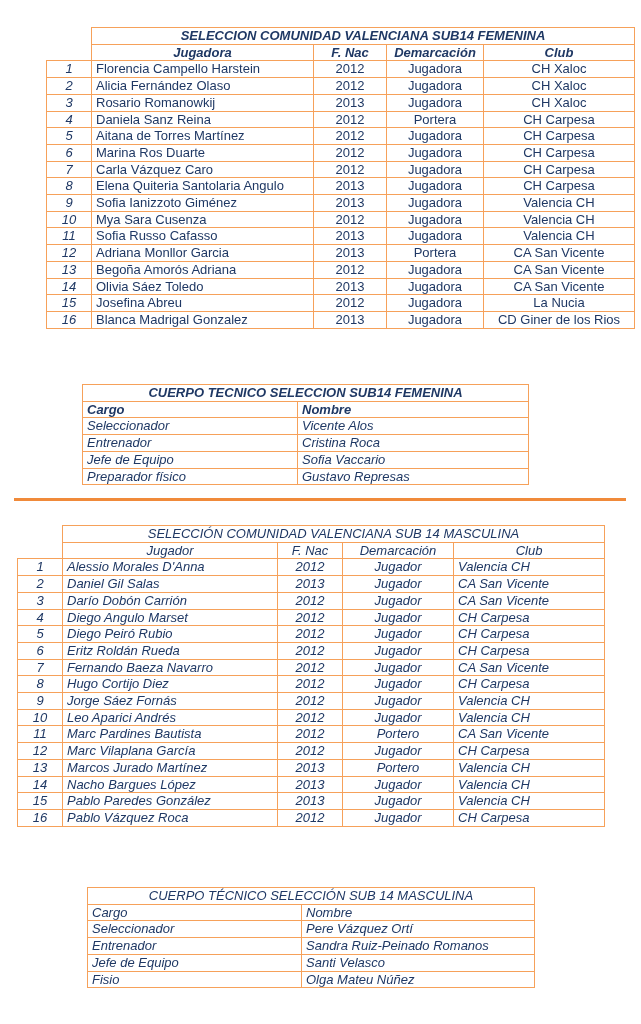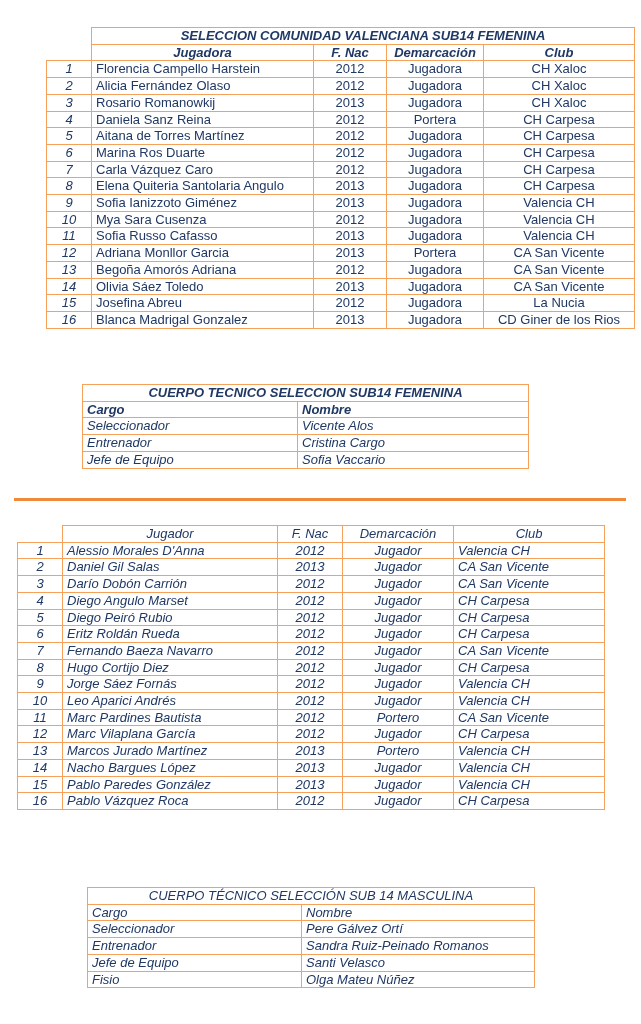--- a/index.html
+++ b/index.html
@@ -166,42 +166,50 @@
     <tr>
       <td class="left bold-i">Cargo</td>
       <td class="left bold-i">Nombre</td>
     </tr>
   <tr>
         <td class="left ital">Seleccionador</td>
         <td class="left ital">Vicente Alos</td>
       </tr>
       <tr>
         <td class="left ital">Entrenador</td>
-        <td class="left ital">Cristina Cargo</td>
+        <td class="left ital">Cristina Roca</td>
       </tr>
       <tr>
         <td class="left ital">Jefe de Equipo</td>
         <td class="left ital">Sofia Vaccario</td>
+      </tr>
+      <tr>
+        <td class="left ital">Preparador físico</td>
+        <td class="left ital">Gustavo Represas</td>
       </tr>
     </tbody>
 </table>
 
 <div class="rule"></div>
 
 <table class="t1" id="male-squad" style="left:17px; top:525px; width:587px;">
   <colgroup>
     <col style="width:45px">
       <col style="width:215px">
       <col style="width:65px">
       <col style="width:111px">
       <col style="width:151px">
   </colgroup>
   <tbody id="msq-body">
     <tr>
       <td class="noborder"></td>
+      <td colspan="4" class="center ital">SELECCIÓN COMUNIDAD VALENCIANA SUB 14 MASCULINA</td>
+    </tr>
+    <tr>
+      <td class="noborder"></td>
       <td class="center ital">Jugador</td>
       <td class="center ital">F. Nac</td>
       <td class="center ital">Demarcación</td>
       <td class="center ital">Club</td>
     </tr>
   <tr>
         <td class="center ital">1</td>
         <td class="left ital">Alessio Morales D'Anna</td>
         <td class="center ital">2012</td>
         <td class="center ital">Jugador</td>
@@ -323,21 +331,21 @@
   <tbody id="mst-body">
     <tr>
       <td colspan="2" class="center ital">CUERPO TÉCNICO SELECCIÓN SUB 14 MASCULINA</td>
     </tr>
     <tr>
       <td class="left ital">Cargo</td>
       <td class="left ital">Nombre</td>
     </tr>
   <tr>
         <td class="left ital">Seleccionador</td>
-        <td class="left ital">Pere Gálvez Ortí</td>
+        <td class="left ital">Pere Vázquez Ortí</td>
       </tr>
       <tr>
         <td class="left ital">Entrenador</td>
         <td class="left ital">Sandra Ruiz-Peinado Romanos</td>
       </tr>
       <tr>
         <td class="left ital">Jefe de Equipo</td>
         <td class="left ital">Santi Velasco</td>
       </tr>
       <tr>

